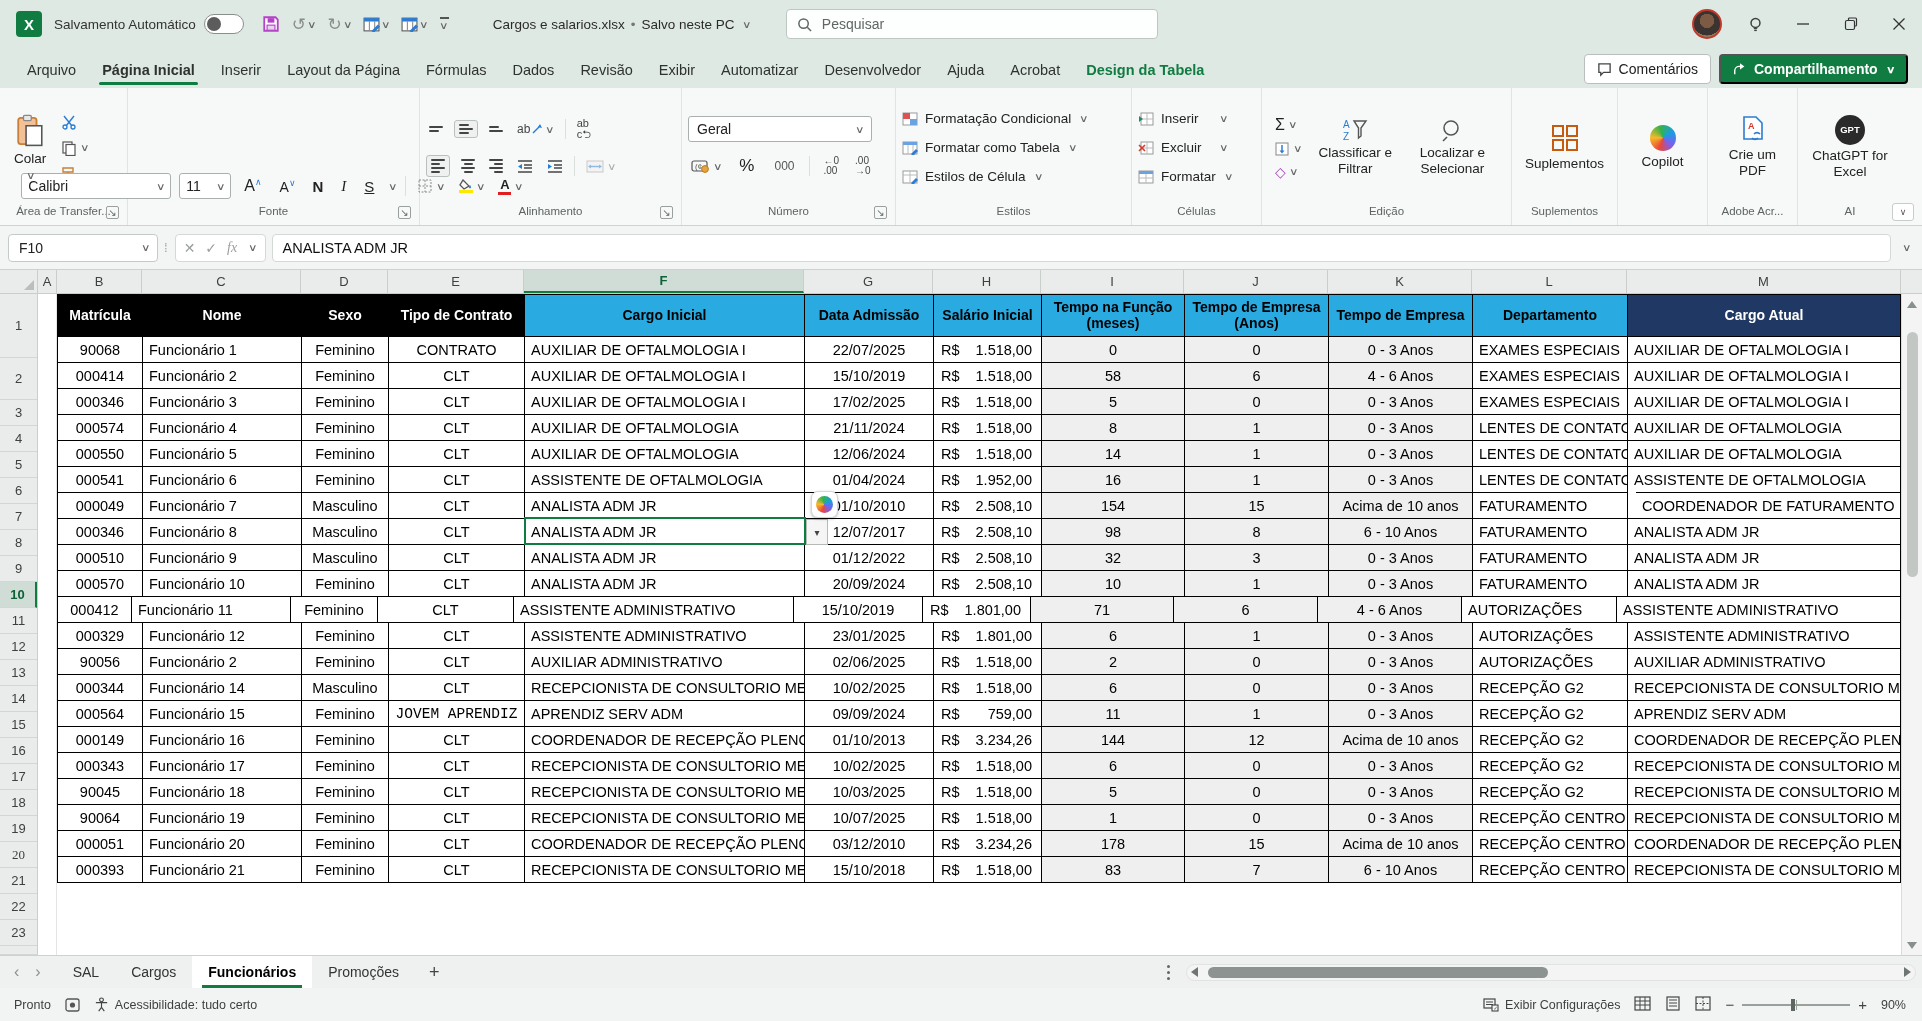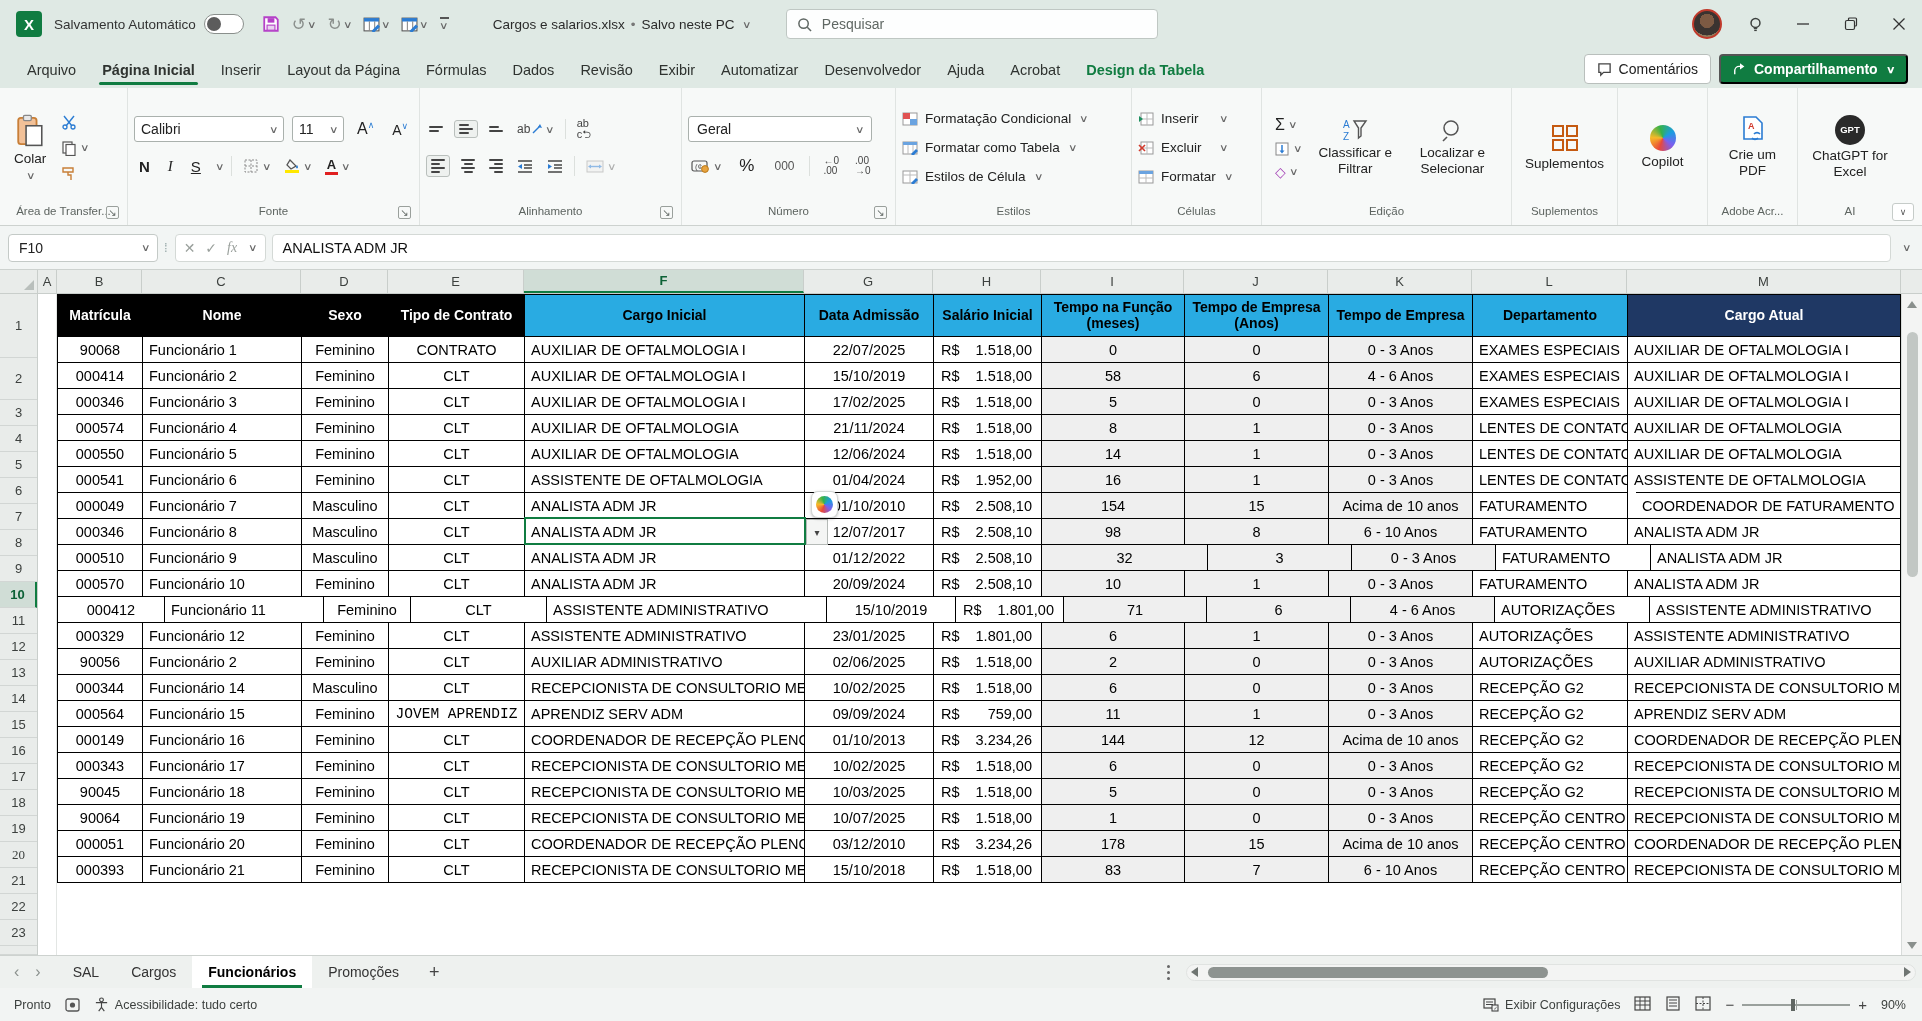--- a/index.html
+++ b/index.html
@@ -286,21 +286,21 @@
                 <path d="M2 2 h10 v4 H2z" fill="none" stroke="#c87f37" stroke-width="1.4"></path>
                 <path d="M7 6 v3 h3 v5" fill="none" stroke="#c87f37" stroke-width="1.4"></path>
               </svg>
           </span>
         </div>
       </div>
       <div class="rlabel"><span>Área de Transfer...</span><span class="launcher">↘</span></div>
     </div>
 
     <div class="rgroup" style="width:292px">
-      <div class="rbody" style="flex-direction:column;align-items:flex-start;justify-content:center;gap:7px">
+      <div class="rbody" style="flex-direction:row;align-items:flex-end;justify-content:center;gap:7px">
         <div class="srow">
           <span class="fontname">
               <span>Calibri</span>
               <span class="chev">∨</span>
             </span>
           <span class="fontsize">
               <span>11</span>
               <span class="chev">∨</span>
             </span>
           <span class="fmt" style="font-size:16px">A<sup style="color:#2b7cd3;font-size:9px">∧</sup></span>
@@ -854,21 +854,21 @@
               <div class="td c" style="width: 85px; flex-shrink: 0;">000510</div>
               <div class="td" style="width: 159px; flex-shrink: 0;">Funcionário 9</div>
               <div class="td c" style="width: 87px; flex-shrink: 0;">Masculino</div>
               <div class="td c" style="width: 136px; flex-shrink: 0;">CLT</div>
               <div class="td" style="width: 280px; flex-shrink: 0;">ANALISTA ADM JR</div>
               <div class="td c" style="width: 129px; flex-shrink: 0;">01/12/2022</div>
               <div class="td money" style="width: 108px; flex-shrink: 0;">
                 <span>R$</span>
                 <span>2.508,10</span>
               </div>
-              <div class="td c gray" style="width: 166px; flex-shrink: 0;">32</div>
+              <div class="td c gray" style="width: 143px; flex-shrink: 0;">32</div>
               <div class="td c gray" style="width: 144px; flex-shrink: 0;">3</div>
               <div class="td c gray" style="width: 144px; flex-shrink: 0;">0 - 3 Anos</div>
               <div class="td" style="width: 155px; flex-shrink: 0;">FATURAMENTO</div>
               <div class="td" style="flex: 1 1 0%;">ANALISTA ADM JR</div>
             </div>
             <div class="trow">
               <div class="td c" style="width: 85px; flex-shrink: 0;">000570</div>
               <div class="td" style="width: 159px; flex-shrink: 0;">Funcionário 10</div>
               <div class="td c" style="width: 87px; flex-shrink: 0;">Feminino</div>
               <div class="td c" style="width: 136px; flex-shrink: 0;">CLT</div>
@@ -878,21 +878,21 @@
                 <span>R$</span>
                 <span>2.508,10</span>
               </div>
               <div class="td c gray" style="width: 143px; flex-shrink: 0;">10</div>
               <div class="td c gray" style="width: 144px; flex-shrink: 0;">1</div>
               <div class="td c gray" style="width: 144px; flex-shrink: 0;">0 - 3 Anos</div>
               <div class="td" style="width: 155px; flex-shrink: 0;">FATURAMENTO</div>
               <div class="td" style="flex: 1 1 0%;">ANALISTA ADM JR</div>
             </div>
             <div class="trow">
-              <div class="td c" style="width: 107px; flex-shrink: 0;">000412</div>
+              <div class="td c" style="width: 74px; flex-shrink: 0;">000412</div>
               <div class="td" style="width: 159px; flex-shrink: 0;">Funcionário 11</div>
               <div class="td c" style="width: 87px; flex-shrink: 0;">Feminino</div>
               <div class="td c" style="width: 136px; flex-shrink: 0;">CLT</div>
               <div class="td" style="width: 280px; flex-shrink: 0;">ASSISTENTE ADMINISTRATIVO</div>
               <div class="td c" style="width: 129px; flex-shrink: 0;">15/10/2019</div>
               <div class="td money" style="width: 108px; flex-shrink: 0;">
                 <span>R$</span>
                 <span>1.801,00</span>
               </div>
               <div class="td c gray" style="width: 143px; flex-shrink: 0;">71</div>

